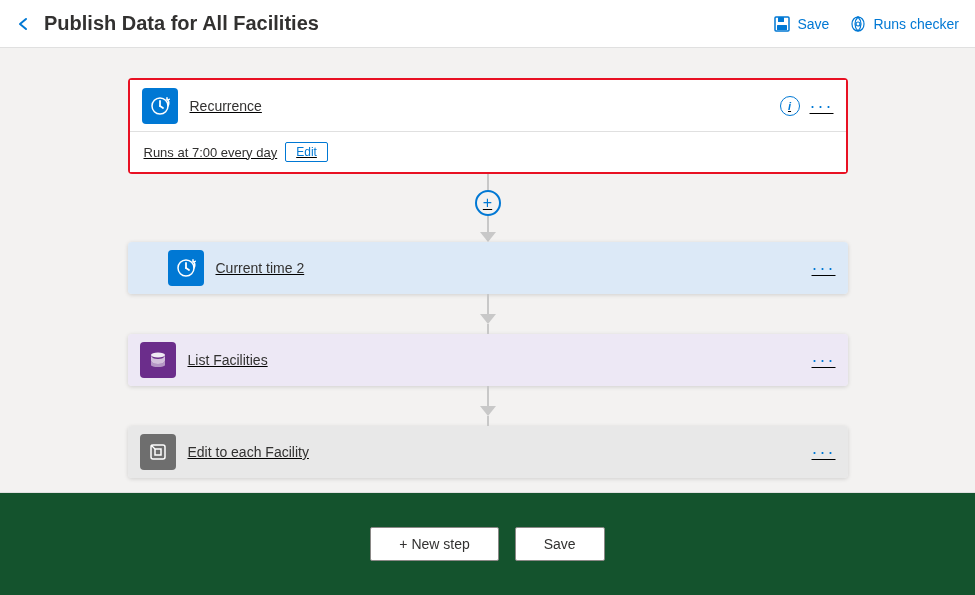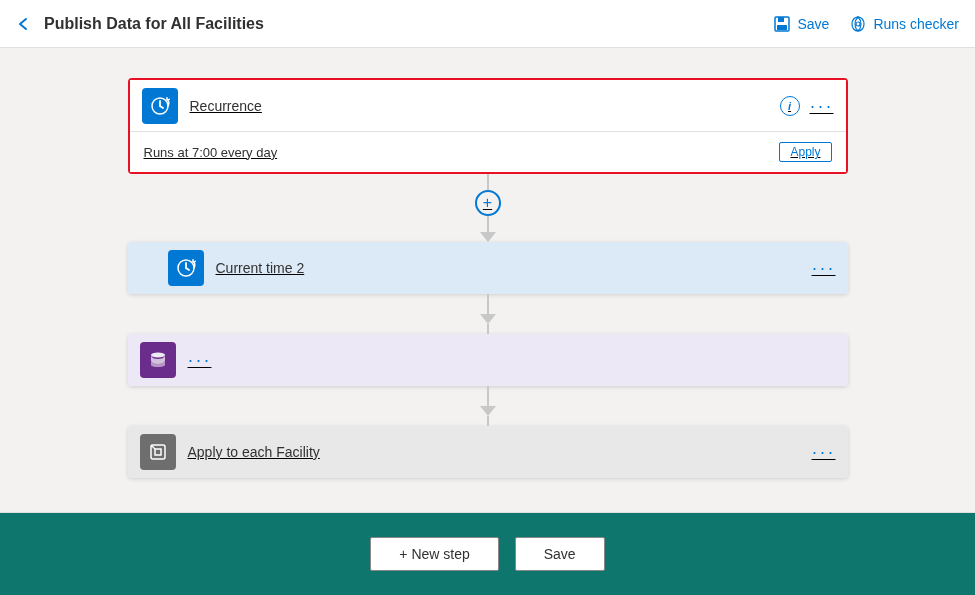--- a/index.html
+++ b/index.html
@@ -31,21 +31,21 @@
     .back-btn {
       color: #0078d4;
       font-size: 18px;
       cursor: pointer;
       background: none;
       border: none;
       display: flex;
       align-items: center;
     }
     .header-title {
-      font-size: 16px;
+      font-size: 20px;
       font-weight: 600;
       color: #323130;
     }
     .header-right {
       display: flex;
       align-items: center;
       gap: 20px;
     }
     .header-btn {
       display: flex;
@@ -157,21 +157,20 @@
       border-bottom: 1px solid #e0e0e0;
     }
     .recurrence-body {
       background: #fff;
       padding: 10px 14px;
       font-size: 13px;
       color: #323130;
       display: flex;
       align-items: center;
       gap: 8px;
-      justify-content: space-between;
     }
     .edit-btn {
       color: #0078d4;
       border: 1px solid #0078d4;
       background: #fff;
       padding: 2px 10px;
       font-size: 12px;
       cursor: pointer;
       border-radius: 2px;
     }
@@ -232,22 +231,22 @@
       justify-content: center;
       color: #0078d4;
       font-size: 16px;
       background: #f3f2f1;
       cursor: pointer;
       line-height: 1;
     }
 
     
     .bottom-bar {
-      background: #0f766e;
-      padding: 24px;
+      background: #14532d;
+      padding: 34px;
       display: flex;
       justify-content: center;
       gap: 16px;
       border-top: 1px solid #e0e0e0;
     }
 
     .bottom-btn {
       padding: 8px 28px;
       font-size: 14px;
       cursor: pointer;
@@ -306,21 +305,21 @@
         <span class="step-title">Recurrence</span>
         <div class="step-actions">
           <div class="info-icon">
             <span>i</span>
           </div>
           <button class="dots-btn">···</button>
         </div>
       </div>
       <div class="recurrence-body">
         <span>Runs at 7:00 every day</span>
-        <button class="edit-btn">Apply</button>
+        <button class="edit-btn">Edit</button>
       </div>
     </div>
 
     <div class="plus-connector">
       <div class="connector-line"></div>
       <div class="plus-circle">
         <span>+</span>
       </div>
       <div class="connector-line"></div>
       <div class="connector-arrow"></div>
@@ -352,20 +351,21 @@
 
     <div class="step-card list-facilities-card">
       <div class="step-header" style="background:#ede8f5;">
         <div class="step-icon" style="background:#6b2d8b;">
           <svg width="20" height="20" viewBox="0 0 20 20" fill="white">
             <ellipse cx="10" cy="5" rx="7" ry="2.5" fill="white" opacity="0.9"></ellipse>
             <path d="M3 5 C3 5 3 9 10 9 C17 9 17 5 17 5 L17 10 C17 10 17 14 10 14 C3 14 3 10 3 10 Z" fill="white" opacity="0.7"></path>
             <path d="M3 10 C3 10 3 14 10 14 C17 14 17 10 17 10 L17 15 C17 15 17 17 10 17 C3 17 3 15 3 15 Z" fill="white" opacity="0.5"></path>
           </svg>
         </div>
+        <span class="step-title">List Facilities</span>
         <div class="step-actions">
           <button class="dots-btn">···</button>
         </div>
       </div>
     </div>
 
     <div class="connector">
       <div class="connector-line" style="height:20px;"></div>
       <div class="connector-arrow"></div>
       <div class="connector-line" style="height:10px;"></div>
@@ -374,21 +374,21 @@
     <div class="step-card apply-each-card">
       <div class="step-header" style="background:#e8e8e8;">
         <div class="step-icon" style="background:#6e6e6e;">
           <svg width="20" height="20" viewBox="0 0 20 20" fill="white">
             <rect x="3" y="3" width="14" height="14" rx="2" stroke="white" stroke-width="1.5" fill="none"></rect>
             <polyline points="7,7 13,7 13,13 7,13 7,7" stroke="white" stroke-width="1.5" fill="none"></polyline>
             <line x1="3" y1="3" x2="7" y2="7" stroke="white" stroke-width="1.2"></line>
             <line x1="13" y1="3" x2="17" y2="7" stroke="white" stroke-width="1.2" opacity="0"></line>
           </svg>
         </div>
-        <span class="step-title">Apply to each Facility</span>
+        <span class="step-title">Edit to each Facility</span>
         <div class="step-actions">
           <button class="dots-btn">···</button>
         </div>
       </div>
     </div>
 
   </div>
 </div>
 
 <div class="bottom-bar">

